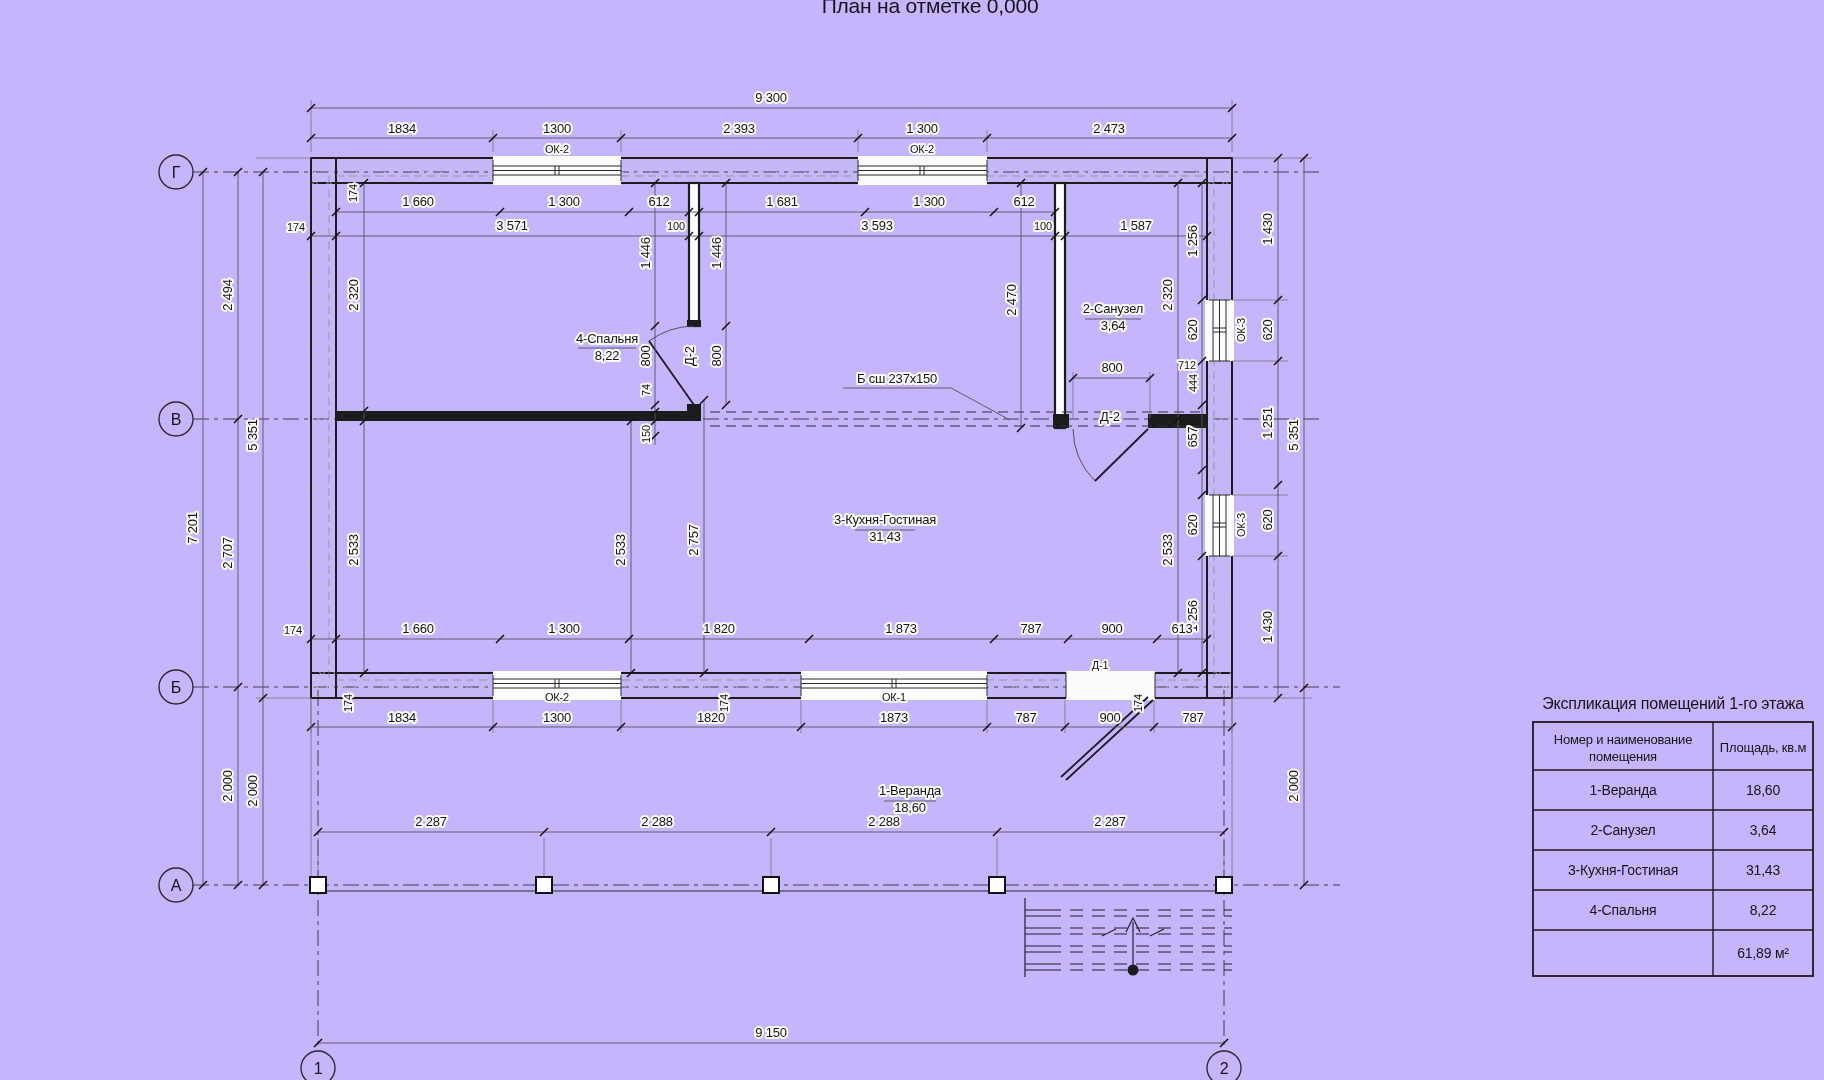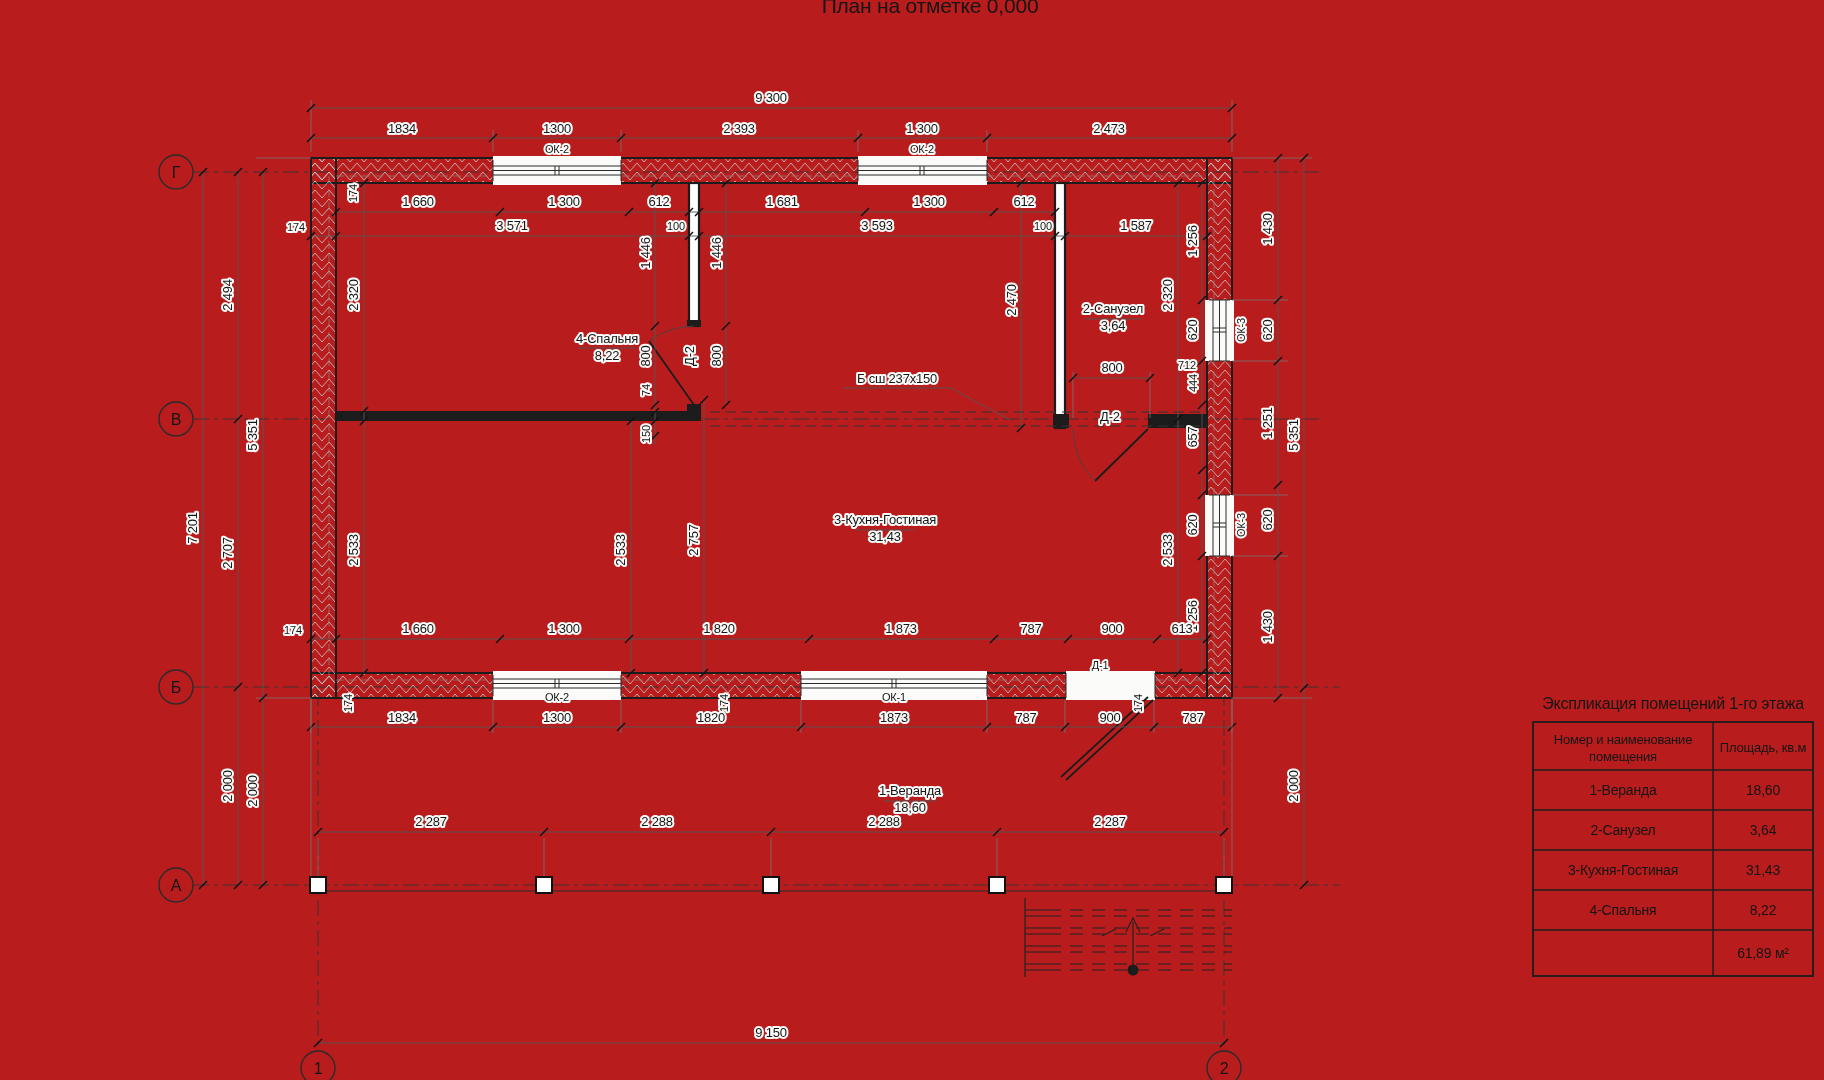--- a/index.html
+++ b/index.html
@@ -1,16 +1,16 @@
 <!DOCTYPE html>
 <html><head>
 <meta charset="utf-8">
 <style>
   html,body{margin:0;padding:0;background:#f7f7f5;}
-  #stage{position:relative;width:1824px;height:1080px;background:#b91c1c;overflow:hidden;}
+  #stage{position:relative;width:1824px;height:1080px;background:#c4b5fd;overflow:hidden;}
   svg{position:absolute;left:0;top:0;}
   text{font-family:"Liberation Sans","DejaVu Sans",sans-serif;fill:#151515;letter-spacing:-0.2px;}
   .t21{font-size:21px;}
   .t16{font-size:16px;}
   .t14{font-size:14px;}
   .t13{font-size:13px;}
   .t11{font-size:11px;}
   .mid{text-anchor:middle;}
   .hal{paint-order:stroke;stroke:#fbfbfa;stroke-width:4px;stroke-linejoin:round;}
   .wall{fill:url(#hatch);stroke:#1c1c1c;stroke-width:2;}

